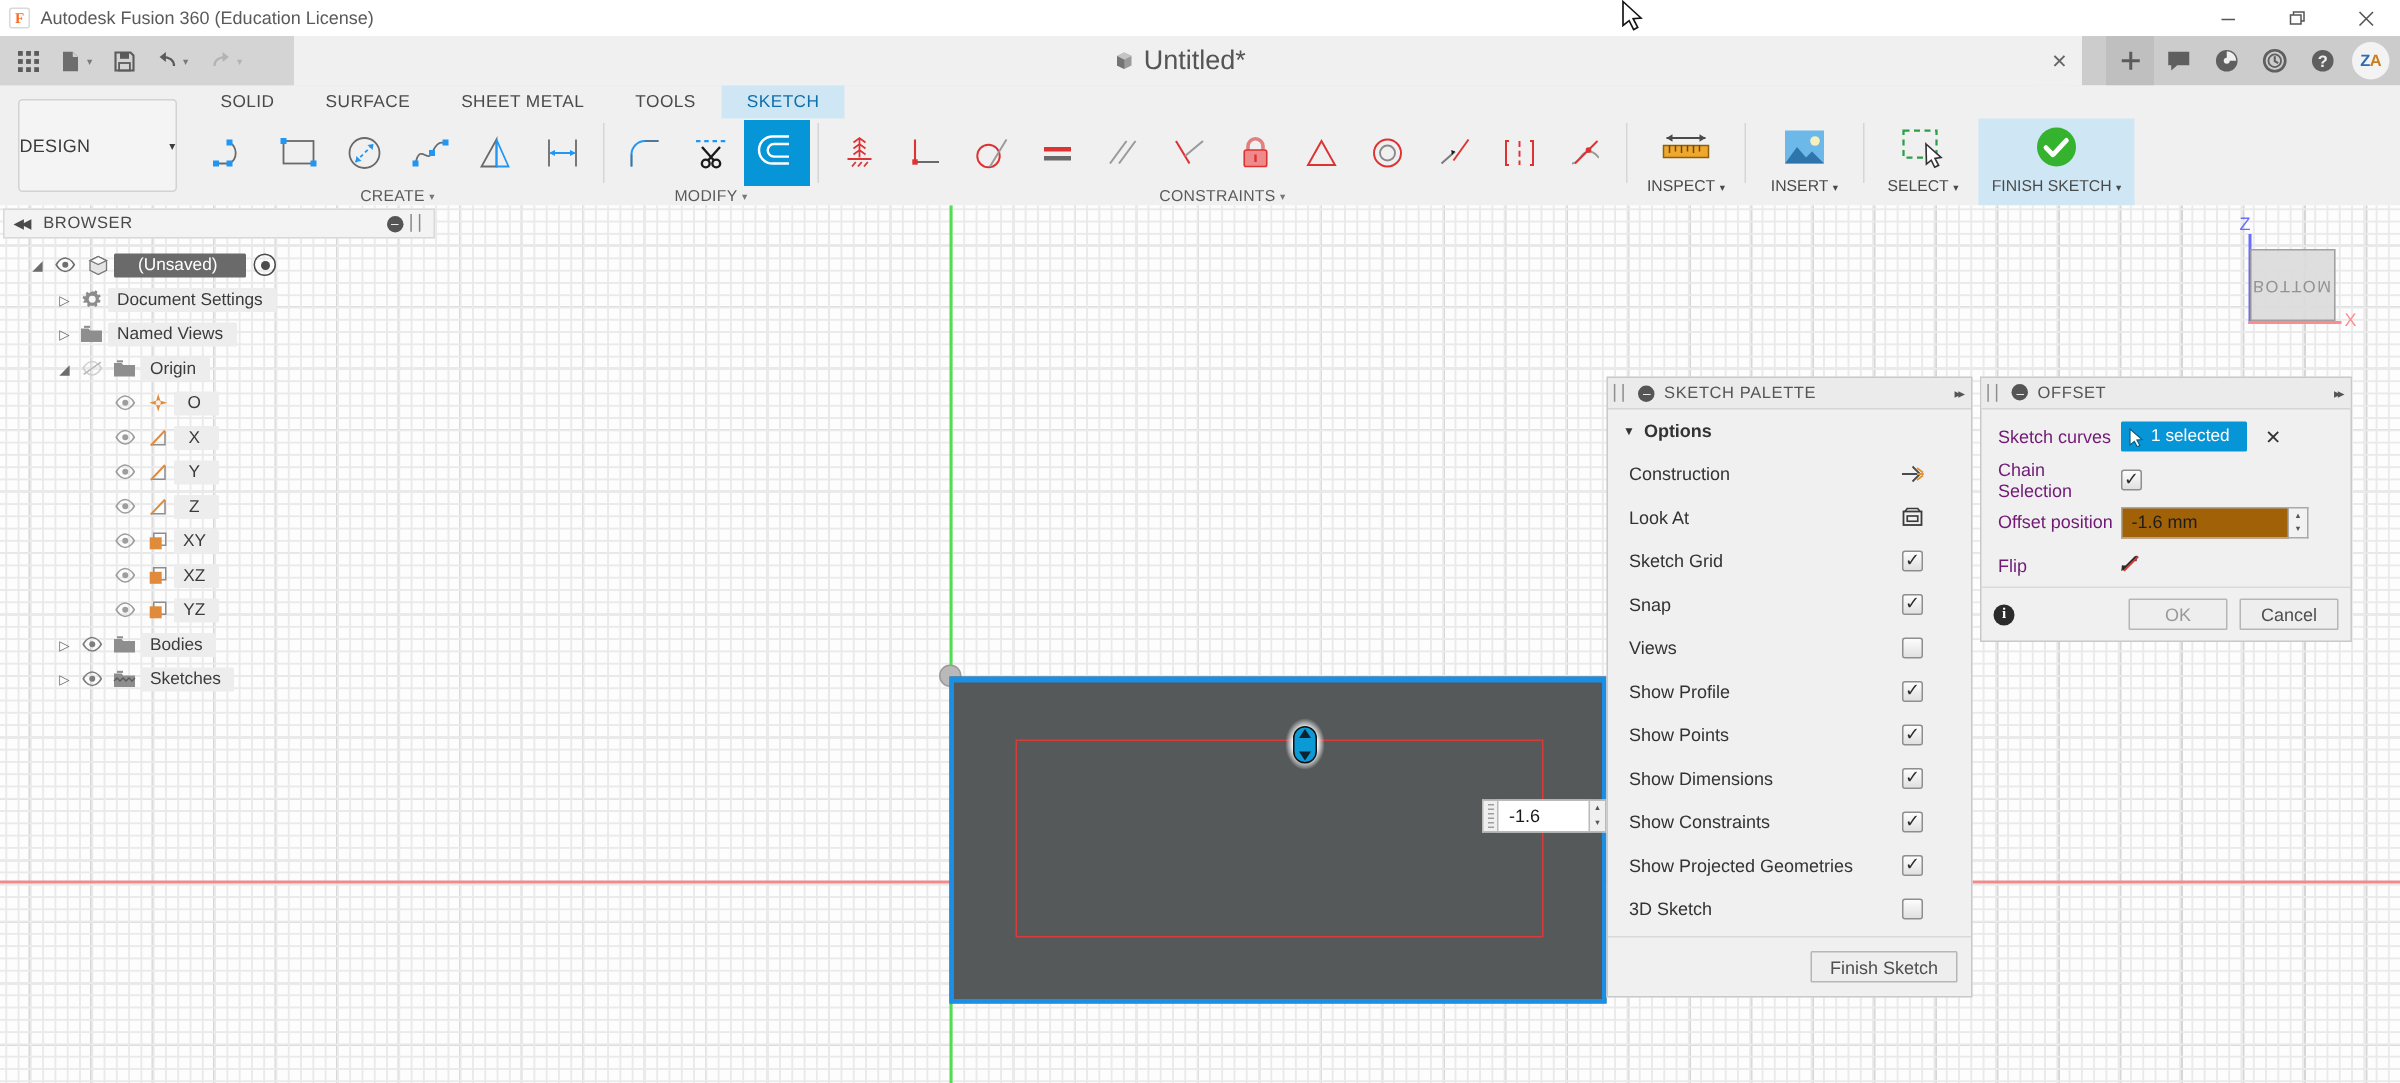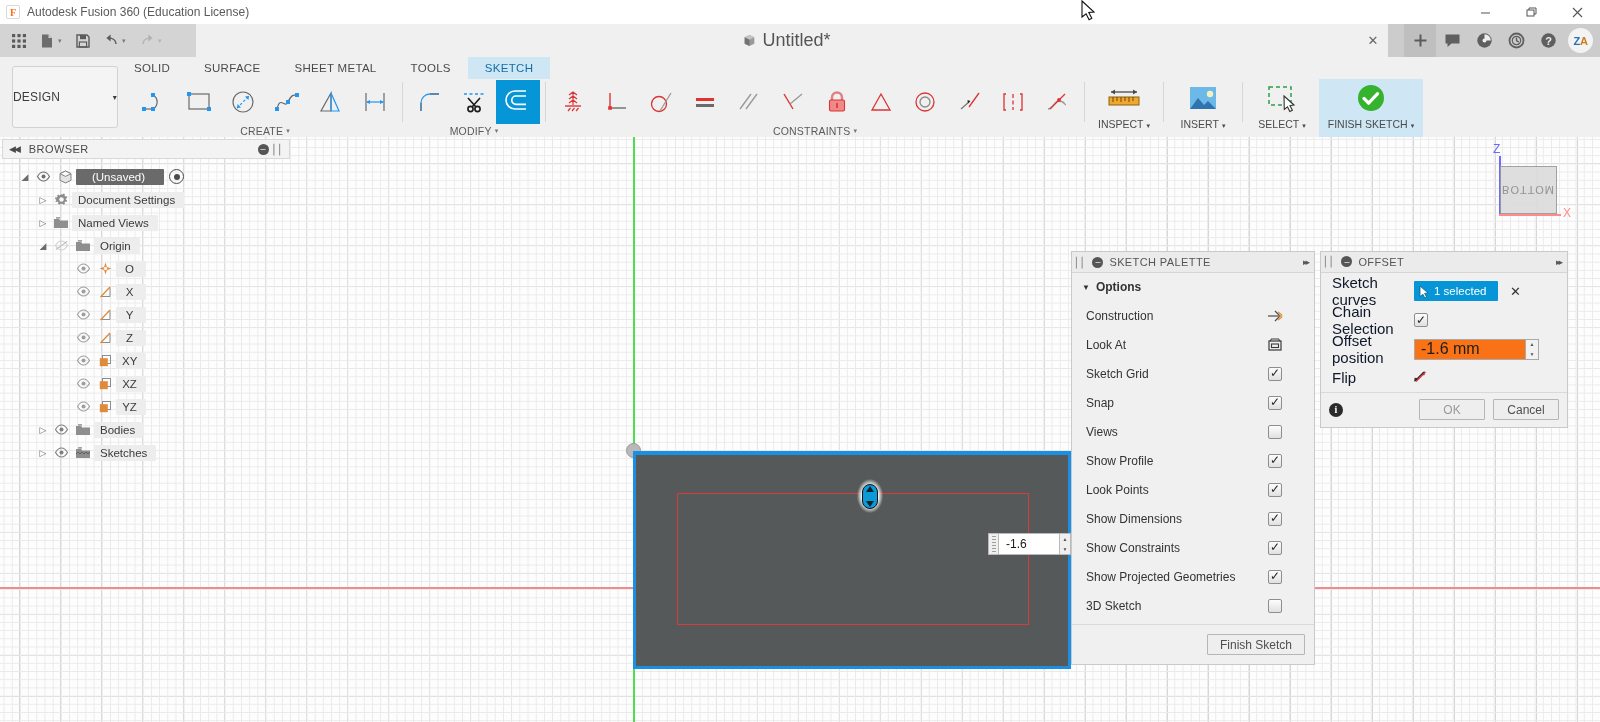--- a/index.html
+++ b/index.html
@@ -77,21 +77,21 @@
   .ribbon {
     position: absolute; left: 0; top: 57px; width: 1600px; height: 80px;
     background: #f0f0f0;
   }
   .workspace-btn {
     position: absolute; left: 12px; top: 9px; width: 106px; height: 62px;
     background: #f4f4f4; border: 1px solid #d2d2d2; border-radius: 3px;
     display: flex; align-items: center; justify-content: space-between;
     font-size: 12px; color: #3c3c3c; letter-spacing: .2px;
   }
-  .tabstrip { position: absolute; left: 117px; top: 0; height: 22px; display: flex; }
+  .tabstrip { position: absolute; left: 130px; top: 0; height: 22px; display: flex; }
   .rtab {
     height: 22px; padding: 0 17px; display: flex; align-items: center;
     font-size: 11.5px; color: #4a4a4a; letter-spacing: .3px;
   }
   .rtab.active { background: #cfe7f5; color: #0f6fa8; }
   .panels { position: absolute; left: 130px; top: 22px; height: 58px; display: flex; }
   .panel { height: 58px; display: flex; flex-direction: column; position: relative; }
   .panel-row { display: flex; align-items: center; height: 46px; padding: 0 3px; }
   .panel-title {
     height: 12px; font-size: 10.5px; color: #5a5a5a; text-align: center;
@@ -280,29 +280,29 @@
     display: flex; align-items: center; justify-content: center; border-radius: 1px;
   }
 
   
   .offset-dlg {
     position: absolute; left: 1320px; top: 251px; width: 248px; height: 177px;
     background: #f0f0f0; border: 1px solid #c9c9c9; z-index: 45;
     display: flex; flex-direction: column;
   }
   .dlg-row { height: 29px; display: flex; align-items: center; padding-left: 11px; font-size: 12px; color: #333; }
-  .dlg-label { width: 82px; color: #0f172a; font-size: 15px; }
+  .dlg-label { width: 82px; color: #701a75; font-size: 12px; }
   .sel-chip {
     height: 20px; min-width: 84px; background: #0696d7; color: #fff; font-size: 11.5px;
     display: flex; align-items: center; padding: 0 8px 0 5px; gap: 4px; border-radius: 1px;
   }
   .dlg-x { margin-left: 12px; font-size: 13px; color: #333; }
   .num-field {
-    width: 112px; height: 21px; background: #f97316; border: 1px solid #a9a9a9;
-    display: flex; align-items: center; padding-left: 6px; font-size: 16px; color: #1d1d1d;
+    width: 112px; height: 21px; background: #a16207; border: 1px solid #a9a9a9;
+    display: flex; align-items: center; padding-left: 6px; font-size: 12px; color: #1d1d1d;
   }
   .num-spin {
     width: 13px; height: 21px; border: 1px solid #a9a9a9; border-left: none;
     background: #f2f2f2; display: flex; flex-direction: column;
   }
   .num-spin div { flex:1; display:flex; align-items:center; justify-content:center; font-size:5px; color:#555; }
   .dlg-footer {
     margin-top: auto; height: 36px; border-top: 1px solid #d9d9d9;
     display: flex; align-items: center; padding: 0 8px; gap: 8px;
   }
@@ -1009,21 +1009,21 @@
       </div>
 
       <div class="opt-row">
         <span>Show Profile</span>
         <span class="opt-ctl">
             <span class="chk on"></span>
           </span>
       </div>
 
       <div class="opt-row">
-        <span>Look Points</span>
+        <span>Show Points</span>
         <span class="opt-ctl">
             <span class="chk on"></span>
           </span>
       </div>
 
       <div class="opt-row">
         <span>Show Dimensions</span>
         <span class="opt-ctl">
             <span class="chk on"></span>
           </span>

